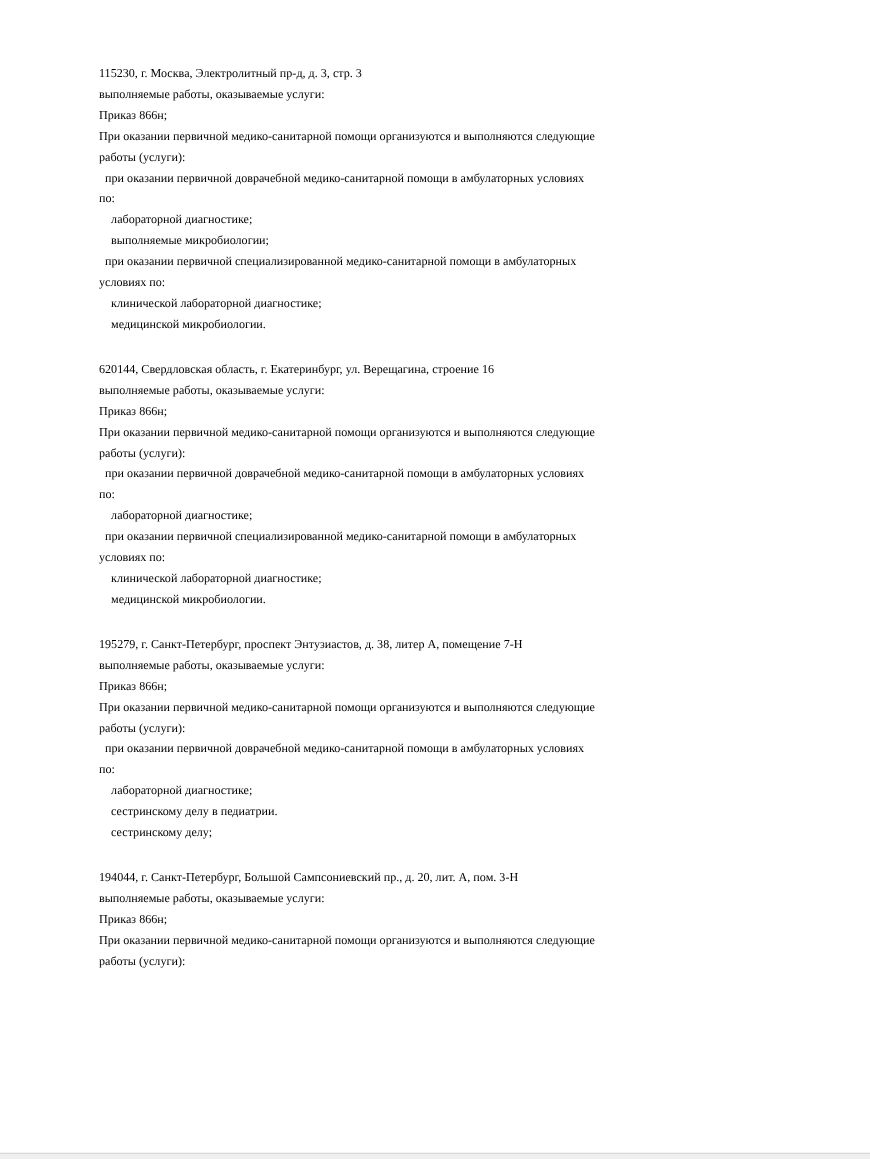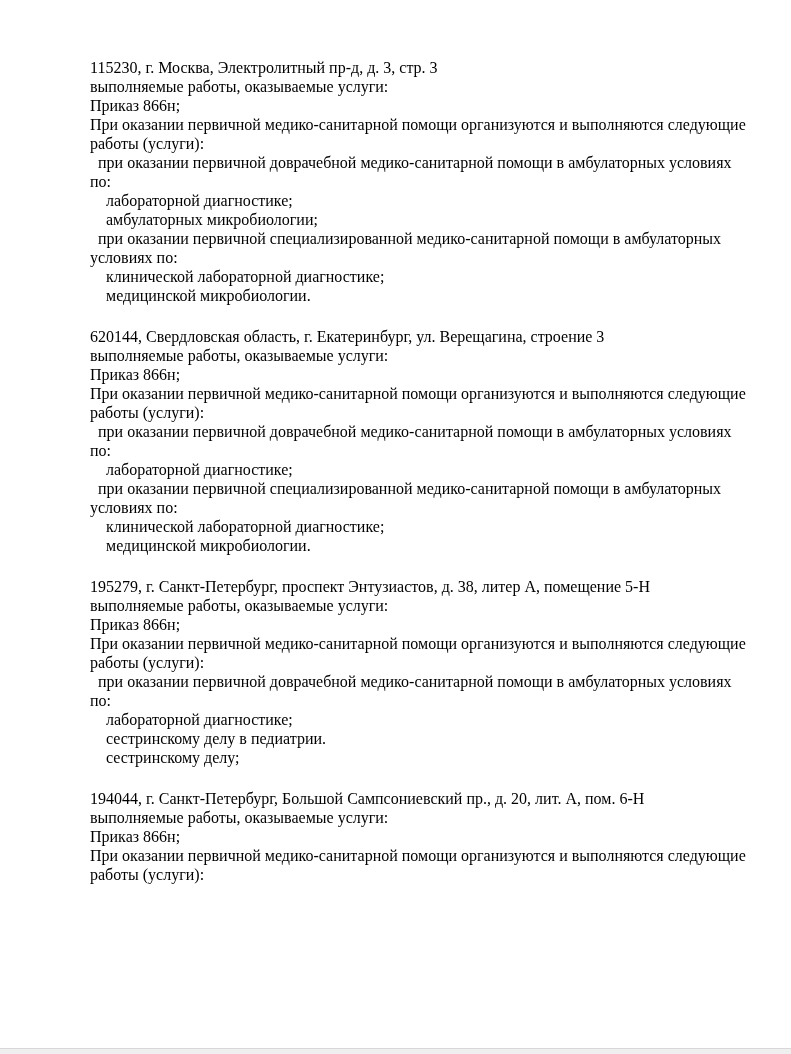--- a/index.html
+++ b/index.html
@@ -11,21 +11,21 @@
     width: 791px;
     height: 1054px;
     overflow: hidden;
     position: relative;
   }
   .page {
     box-sizing: border-box;
     width: 791px;
     padding: 58px 40px 0 90px;
     font-family: "Liberation Serif", "DejaVu Serif", serif;
-    font-size: 16px;
+    font-size: 11px;
     line-height: 19px;
     color: #000000;
   }
   .entry {
     margin: 0 0 22px 0;
   }
   .line {
     white-space: pre;   
   }
   .hscrollbar {
@@ -45,54 +45,54 @@
   <div>
       <div class="entry">
         <div class="line">115230, г. Москва, Электролитный пр-д, д. 3, стр. 3</div>
         <div class="line">выполняемые работы, оказываемые услуги:</div>
         <div class="line">Приказ 866н;</div>
         <div class="line">При оказании первичной медико-санитарной помощи организуются и выполняются следующие</div>
         <div class="line">работы (услуги):</div>
         <div class="line">  при оказании первичной доврачебной медико-санитарной помощи в амбулаторных условиях</div>
         <div class="line">по:</div>
         <div class="line">    лабораторной диагностике;</div>
-        <div class="line">    амбулаторных микробиологии;</div>
+        <div class="line">    выполняемые микробиологии;</div>
         <div class="line">  при оказании первичной специализированной медико-санитарной помощи в амбулаторных</div>
         <div class="line">условиях по:</div>
         <div class="line">    клинической лабораторной диагностике;</div>
         <div class="line">    медицинской микробиологии.</div>
       </div>
       <div class="entry">
-        <div class="line">620144, Свердловская область, г. Екатеринбург, ул. Верещагина, строение 3</div>
+        <div class="line">620144, Свердловская область, г. Екатеринбург, ул. Верещагина, строение 16</div>
         <div class="line">выполняемые работы, оказываемые услуги:</div>
         <div class="line">Приказ 866н;</div>
         <div class="line">При оказании первичной медико-санитарной помощи организуются и выполняются следующие</div>
         <div class="line">работы (услуги):</div>
         <div class="line">  при оказании первичной доврачебной медико-санитарной помощи в амбулаторных условиях</div>
         <div class="line">по:</div>
         <div class="line">    лабораторной диагностике;</div>
         <div class="line">  при оказании первичной специализированной медико-санитарной помощи в амбулаторных</div>
         <div class="line">условиях по:</div>
         <div class="line">    клинической лабораторной диагностике;</div>
         <div class="line">    медицинской микробиологии.</div>
       </div>
       <div class="entry">
-        <div class="line">195279, г. Санкт-Петербург, проспект Энтузиастов, д. 38, литер А, помещение 5-Н</div>
+        <div class="line">195279, г. Санкт-Петербург, проспект Энтузиастов, д. 38, литер А, помещение 7-Н</div>
         <div class="line">выполняемые работы, оказываемые услуги:</div>
         <div class="line">Приказ 866н;</div>
         <div class="line">При оказании первичной медико-санитарной помощи организуются и выполняются следующие</div>
         <div class="line">работы (услуги):</div>
         <div class="line">  при оказании первичной доврачебной медико-санитарной помощи в амбулаторных условиях</div>
         <div class="line">по:</div>
         <div class="line">    лабораторной диагностике;</div>
         <div class="line">    сестринскому делу в педиатрии.</div>
         <div class="line">    сестринскому делу;</div>
       </div>
       <div class="entry">
-        <div class="line">194044, г. Санкт-Петербург, Большой Сампсониевский пр., д. 20, лит. А, пом. 6-Н</div>
+        <div class="line">194044, г. Санкт-Петербург, Большой Сампсониевский пр., д. 20, лит. А, пом. 3-Н</div>
         <div class="line">выполняемые работы, оказываемые услуги:</div>
         <div class="line">Приказ 866н;</div>
         <div class="line">При оказании первичной медико-санитарной помощи организуются и выполняются следующие</div>
         <div class="line">работы (услуги):</div>
       </div>
     </div>
 </div>
 
 <div class="hscrollbar" style="background: rgb(239, 239, 239); border-top-color: rgb(216, 216, 216);"></div>
 

